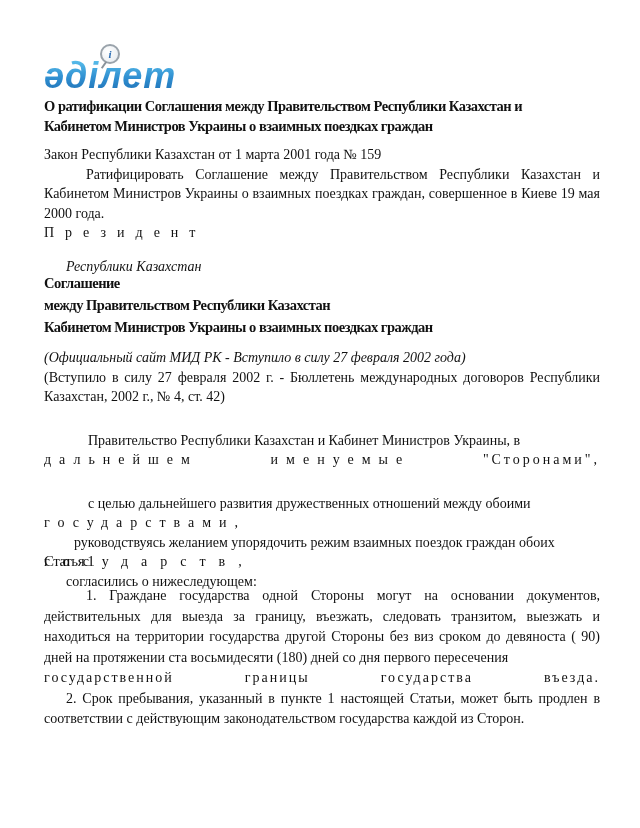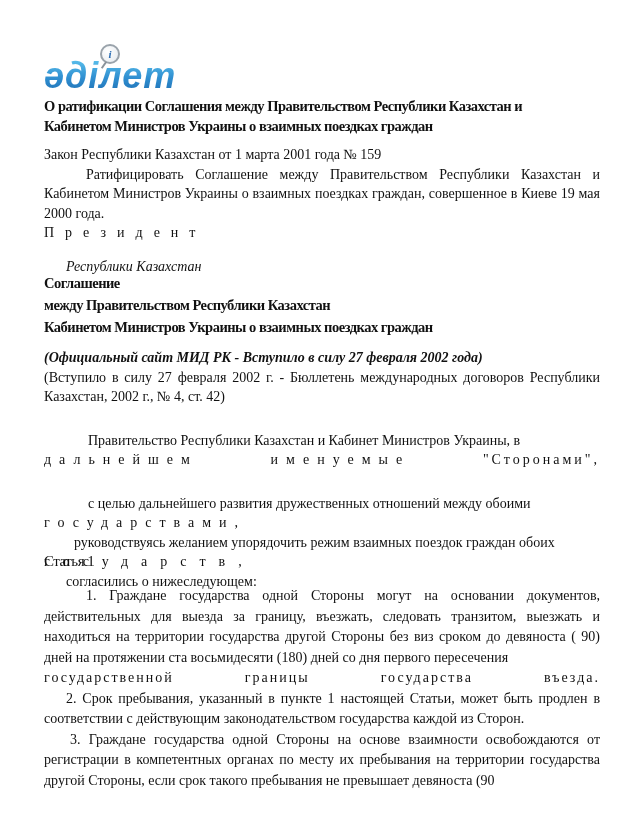--- a/index.html
+++ b/index.html
@@ -20,21 +20,21 @@
   .title { position: absolute; left: 44px; top: 96px; width: 560px; font-weight: bold; font-size: 14.5px;
            line-height: 20px; letter-spacing: -0.5px; }
   .block { position: absolute; left: 44px; width: 556px; font-size: 14px; line-height: 19.5px; }
   .law { top: 145px; }
   .indent { text-indent: 42px; text-align: justify; }
   .president { letter-spacing: 11px; margin-right: -8px; }
   .rk { font-style: italic; padding-left: 22px; margin-top: 14px; }
 
   .agreement-title { position: absolute; left: 44px; top: 272px; font-weight: bold; font-size: 14.5px; line-height: 22px; letter-spacing: -0.5px; }
   .intro { top: 348px; }
-  .italic { font-style: italic; font-weight: bold; }
+  .italic { font-style: italic; }
   .justify { text-align: justify; font-family: Liberation Serif, serif; }
   .spread-line { display: flex; justify-content: space-between; }
   .spaced { letter-spacing: 8px; }
   .preamble-indent { padding-left: 44px; margin-top: 24px; }
   .preamble-indent2 { padding-left: 30px; }
   .preamble-indent3 { padding-left: 22px; }
 
   .article-title { position: absolute; left: 44px; top: 553px; font-weight: normal; font-size: 15px; letter-spacing: -0.5px; }
   .article { top: 586px; line-height: 20.5px; }
 </style>
@@ -84,14 +84,13 @@
 
 <div class="block article">
   <div class="indent">1. Граждане государства одной Стороны могут на основании документов, действительных для выезда за границу, въезжать, следовать транзитом, выезжать и находиться на территории государства другой Стороны без виз сроком до девяноста ( 90) дней на протяжении ста восьмидесяти (180) дней со дня первого пересечения</div>
   <div class="spread-line">
     <span style="letter-spacing:2px">государственной</span>
     <span style="letter-spacing:2px">границы</span>
     <span style="letter-spacing:2px">государства</span>
     <span style="letter-spacing:2px">въезда.</span>
   </div>
   <div class="justify" style="text-indent:22px">2. Срок пребывания, указанный в пункте 1 настоящей Статьи, может быть продлен в соответствии с действующим законодательством государства каждой из Сторон.</div>
-  <div class="justify" style="text-indent:26px">3. Граждане государства одной Стороны на основе взаимности освобождаются от регистрации в компетентных органах по месту их пребывания на территории государства другой Стороны, если срок такого пребывания не превышает девяноста (90</div>
 </div>
 
 </body></html>

